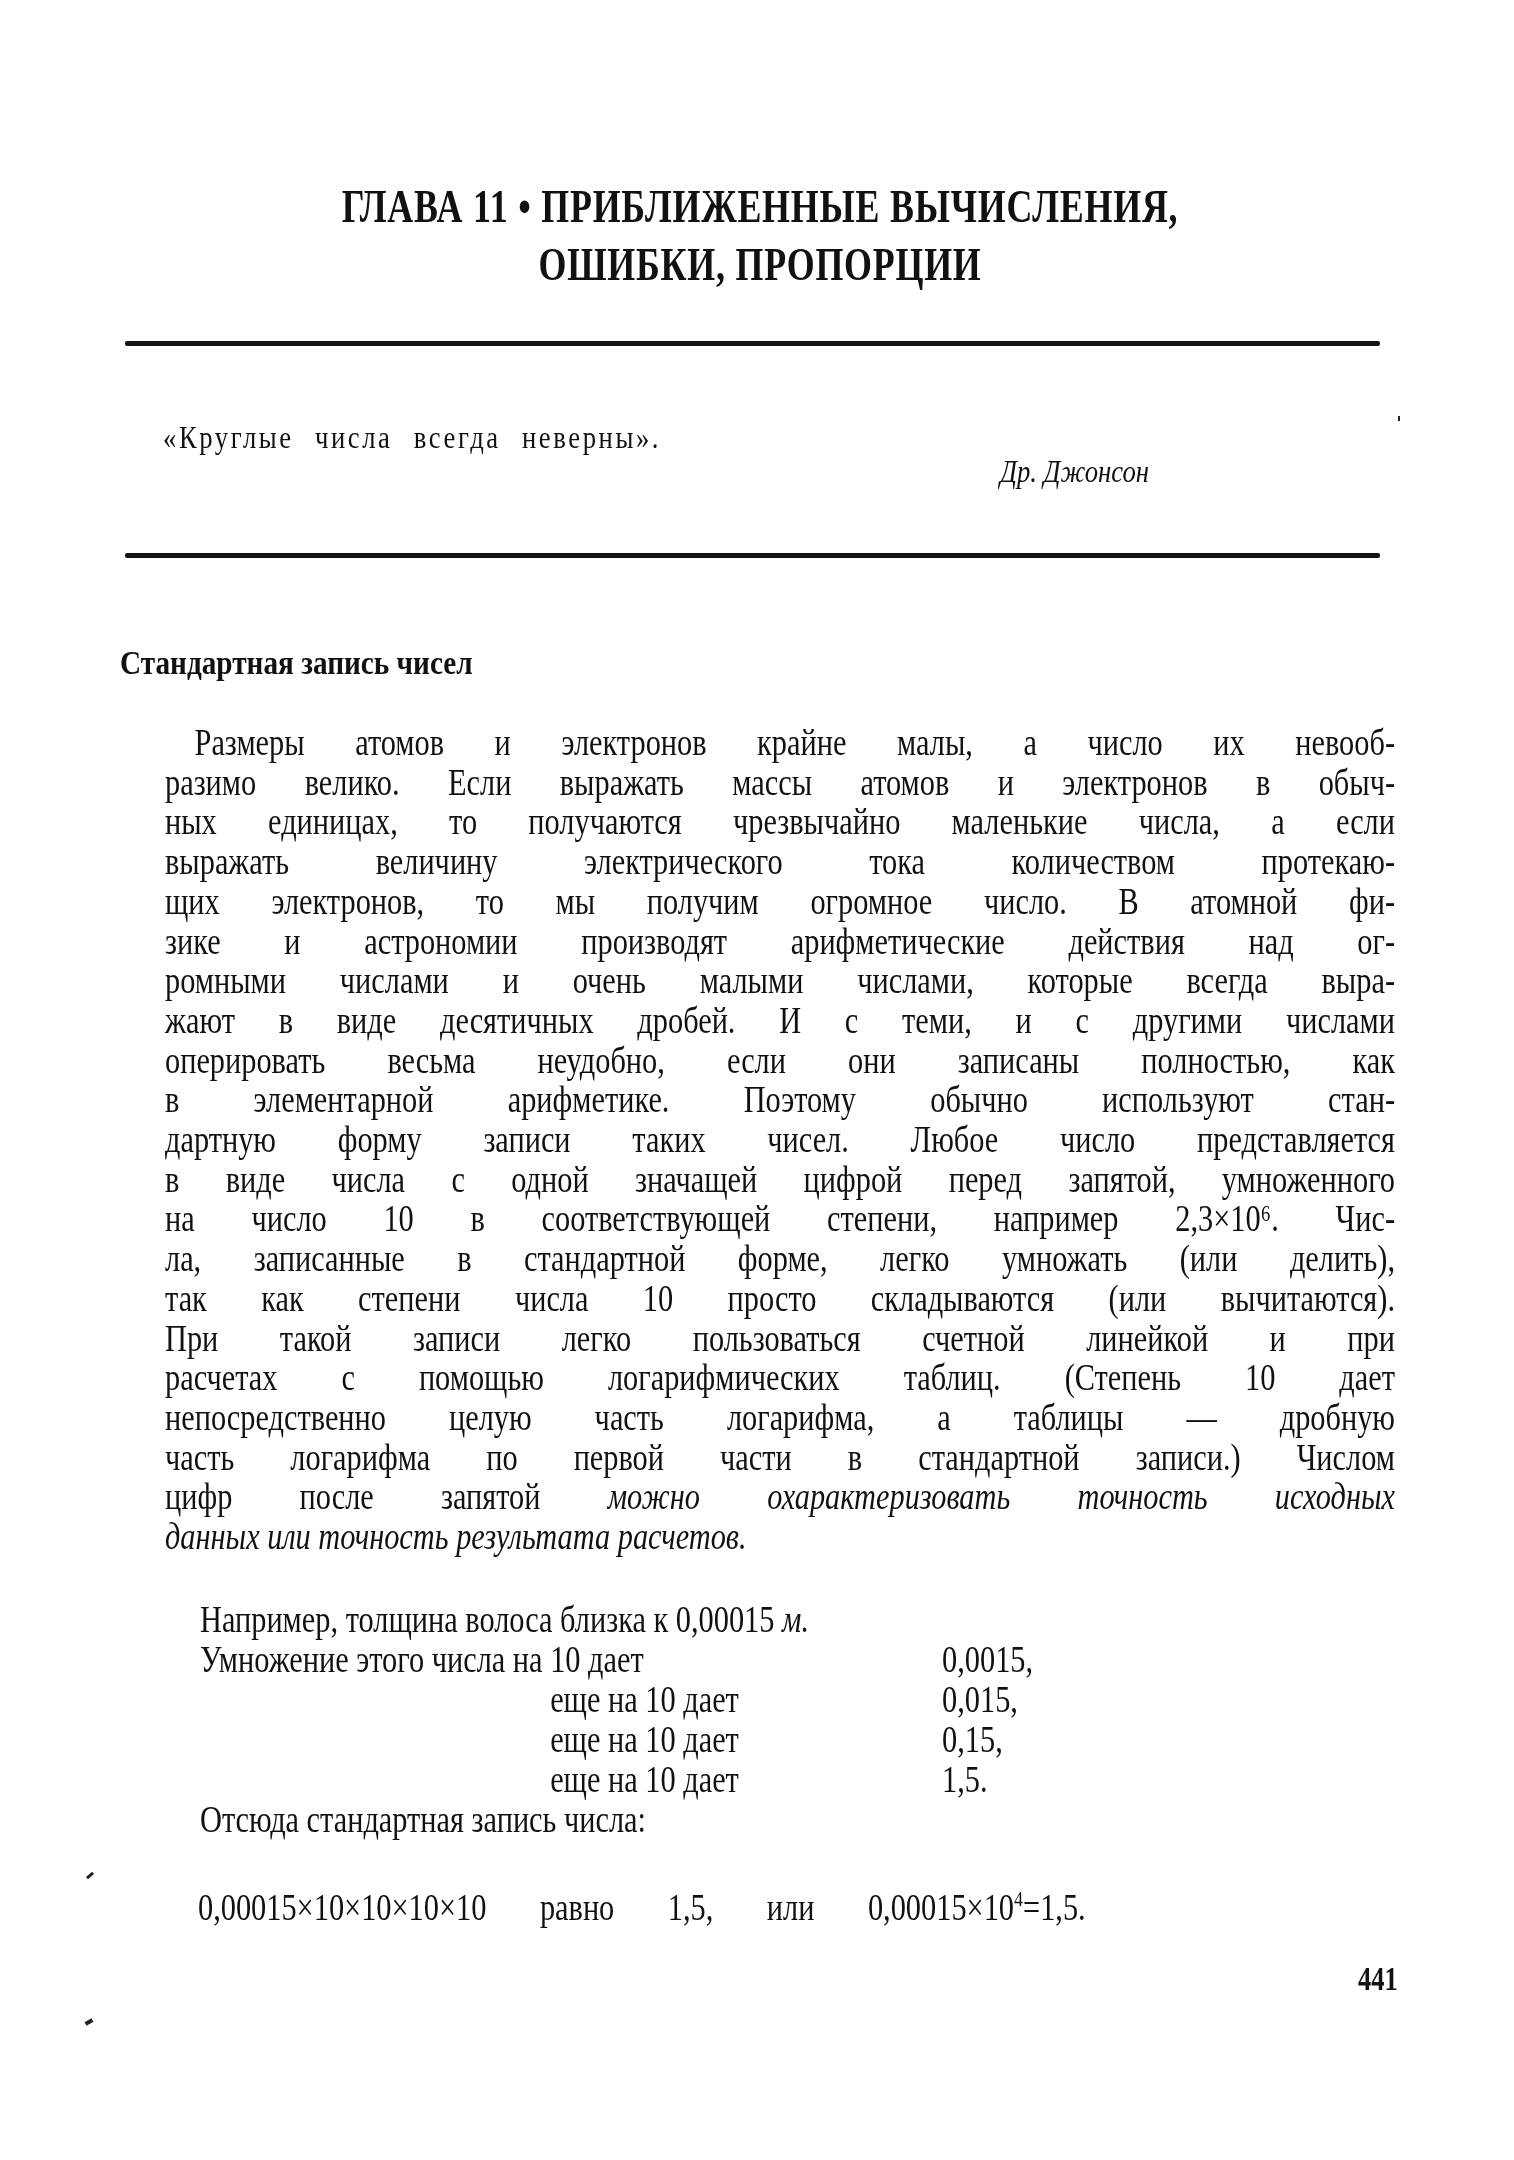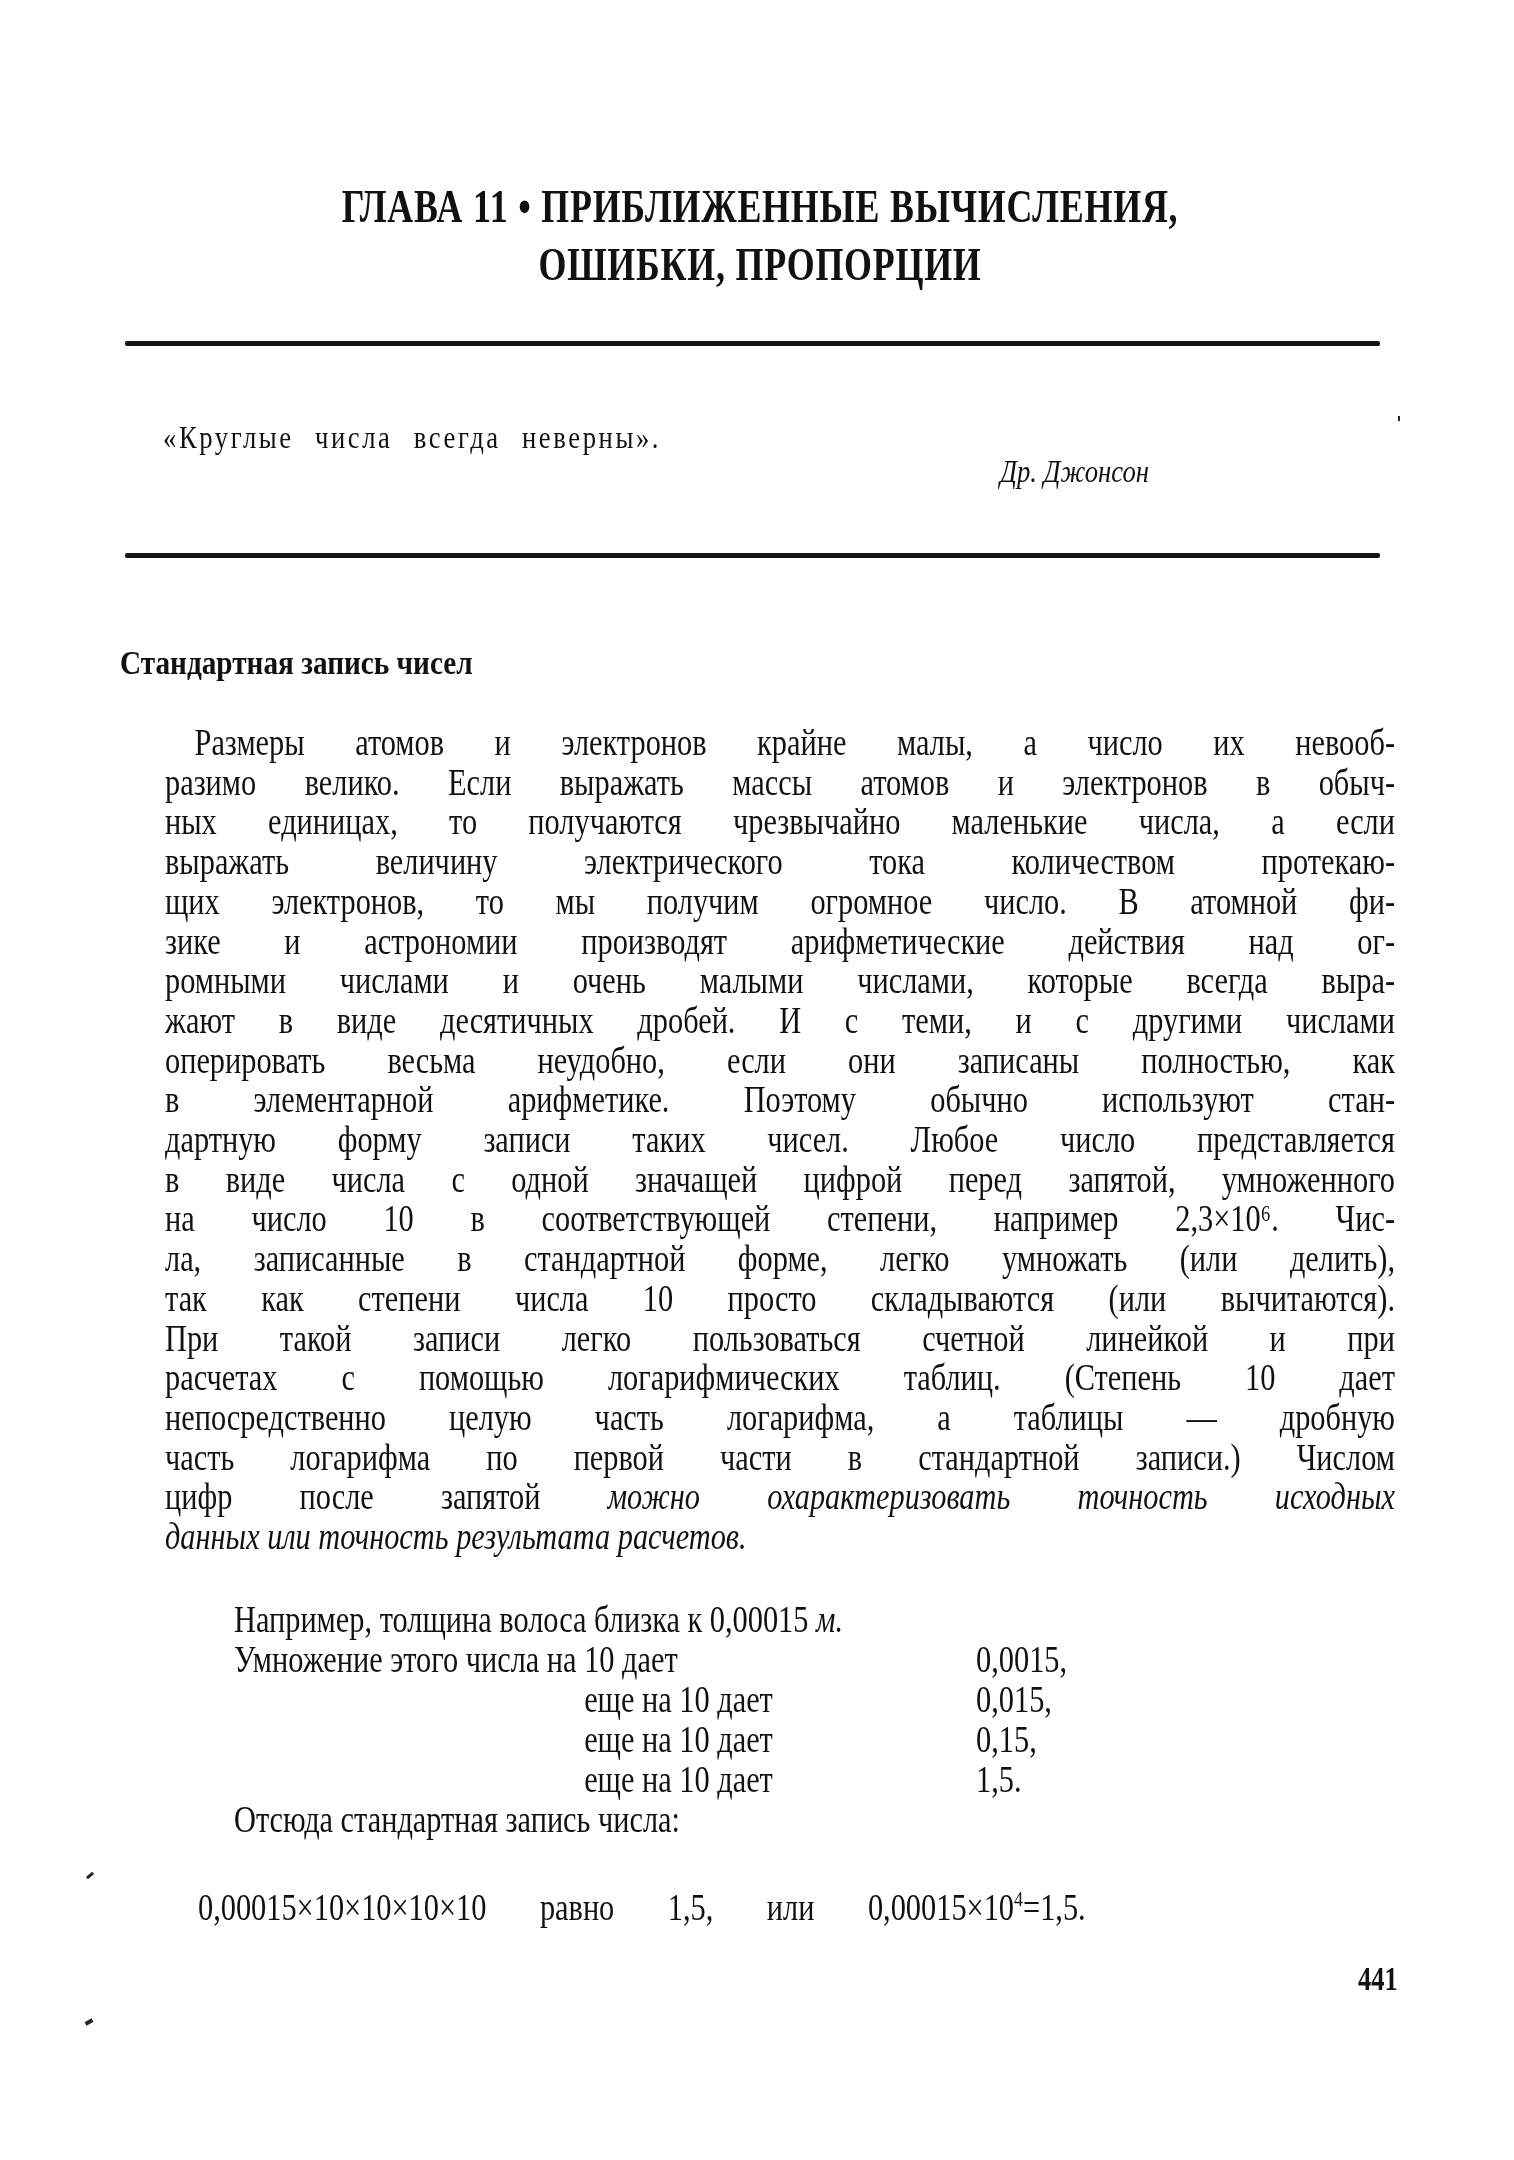--- a/index.html
+++ b/index.html
@@ -94,21 +94,20 @@
     }
     .body .ln.indent { padding-left: 36px; width: 1464px; }
     .body .ln.last { text-align-last: left; }
     .body em { font-style: italic; }
     .example {
       position: absolute;
       left: 200px;
       top: 1592px;
       font-size: 37px;
       line-height: 40px;
-      margin-left: 34px;
     }
     .example .row {
       display: block;
       white-space: nowrap;
       height: 40px;
       position: relative;
       transform: scaleX(0.82);
       transform-origin: left top;
     }
     .example .lbl { position: absolute; white-space: nowrap; }

